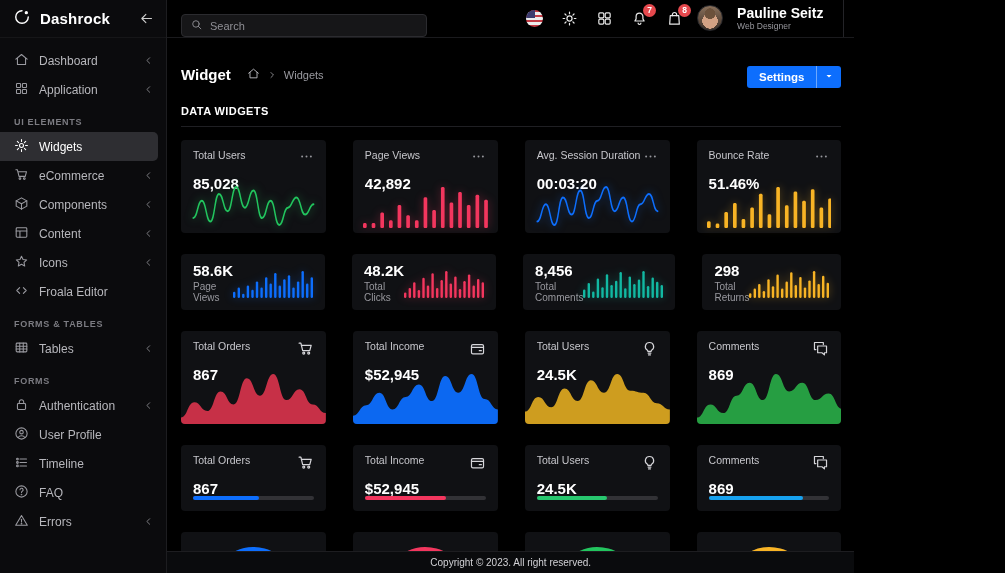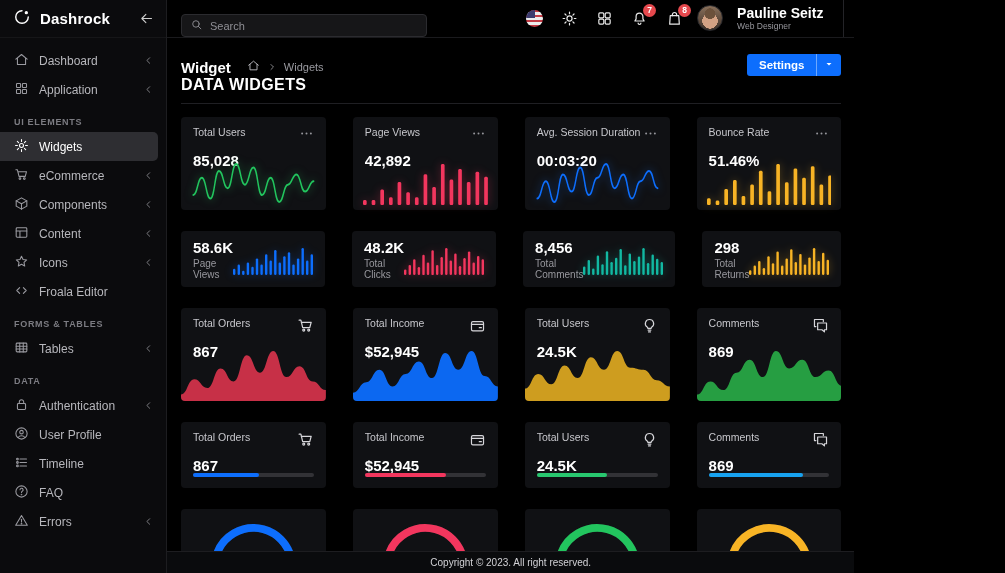--- a/index.html
+++ b/index.html
@@ -42,29 +42,29 @@
     background: radial-gradient(circle at 50% 32%, #6b513b 0 26%, transparent 27%),
                 radial-gradient(circle at 50% 62%, #d3a284 0 40%, transparent 41%),
                 linear-gradient(180deg,#8a705a,#3c3028); border:1px solid #2a2a2e; }
   .user-meta { line-height:1.2; }
   .user-name { font-size:14px; font-weight:bold; color:#fff; }
   .user-role { font-size:8.5px; color:#98989e; }
   .v-divider { width:1px; height:38px; background:#232327; margin-left:6px; }
 
   
   .content { height:514px; overflow:hidden; padding:0 13px 0 14px; }
-  .page-head { display:flex; align-items:flex-end; margin-top:12px; height:26px; }
+  .page-head { display:flex; align-items:flex-start; margin-top:28px; height:26px; }
   .page-title { font-size:15px; font-weight:bold; color:#fff; }
   .crumbs { display:flex; align-items:center; gap:7px; margin-left:16px; color:#9a9aa0; }
   .crumbs .ic { color:#b9b9bf; }
   .crumb-cur { font-size:11px; color:#9a9aa0; }
   .settings-group { margin-left:auto; display:flex; }
   .btn-settings { background:#0d6efd; color:#fff; border:none; font-size:11.5px; font-weight:bold; font-family:"Liberation Sans",sans-serif; padding:5px 12px; border-radius:3px 0 0 3px; cursor:pointer; }
   .btn-caret { background:#0d6efd; border:none; border-left:1px solid rgba(255,255,255,.4); color:#fff; padding:0 6px; border-radius:0 3px 3px 0; cursor:pointer; display:flex; align-items:center; }
-  .section-title { font-size:16px; font-weight:bold; letter-spacing:.4px; color:#fff; padding-bottom:9px; border-bottom:1px solid #1f1f23; }
+  .section-title { margin-top:13px; font-size:11px; font-weight:bold; letter-spacing:.4px; color:#fff; padding-bottom:9px; border-bottom:1px solid #1f1f23; }
 
   .grid { display:grid; grid-template-columns:repeat(4,1fr); column-gap:27px; margin-top:21px; }
   .grid.first { margin-top:13px; }
   .card { background:#101114; border-radius:4px; position:relative; }
 
   
   .card.r1 { height:93px; padding:9px 12px; }
   .r1-head { display:flex; justify-content:space-between; }
   .c-title { font-size:10.5px; color:#c7c7cc; }
   .c-value { font-size:15px; font-weight:bold; color:#fff; margin-top:14px; }
@@ -209,21 +209,21 @@
               <rect x="3.5" y="5" width="17" height="14" rx="1.5"></rect>
               <path d="M3.5 10h17M3.5 14.5h17M9.2 5v14M14.8 5v14"></path>
             </svg></span>
           <span class="nav-text">Tables</span>
           <span class="chev">
             <svg class="ic" width="11" height="11" viewBox="0 0 24 24" fill="none" stroke="currentColor" stroke-width="1.7" stroke-linecap="round" stroke-linejoin="round">
               <path d="M14.5 6 8.5 12l6 6"></path>
             </svg>
           </span>
         </div>
-        <div class="nav-label">DATA</div>
+        <div class="nav-label">FORMS</div>
         <div class="nav-item">
           <span><svg class="ic" width="15" height="15" viewBox="0 0 24 24" fill="none" stroke="currentColor" stroke-width="1.7" stroke-linecap="round" stroke-linejoin="round">
               <rect x="5.5" y="10.5" width="13" height="9.5" rx="1.5"></rect>
               <path d="M8.5 10.5V8a3.5 3.5 0 0 1 7 0v2.5"></path>
             </svg></span>
           <span class="nav-text">Authentication</span>
           <span class="chev">
             <svg class="ic" width="11" height="11" viewBox="0 0 24 24" fill="none" stroke="currentColor" stroke-width="1.7" stroke-linecap="round" stroke-linejoin="round">
               <path d="M14.5 6 8.5 12l6 6"></path>
             </svg>

